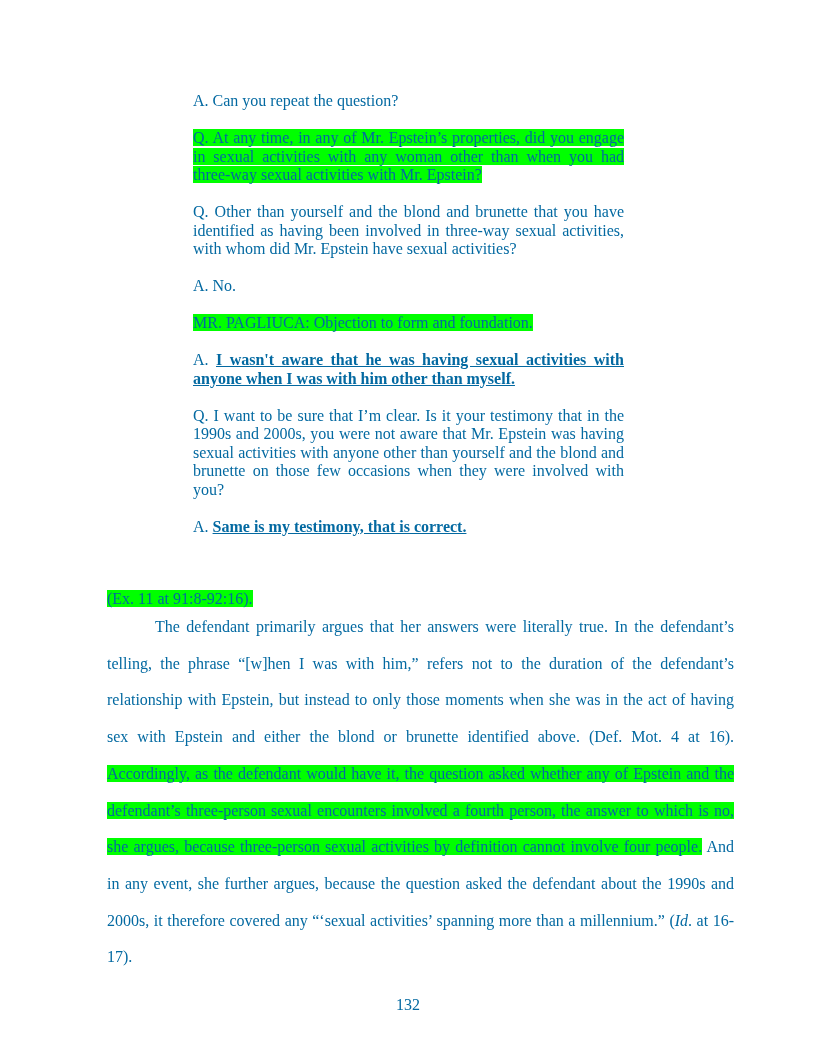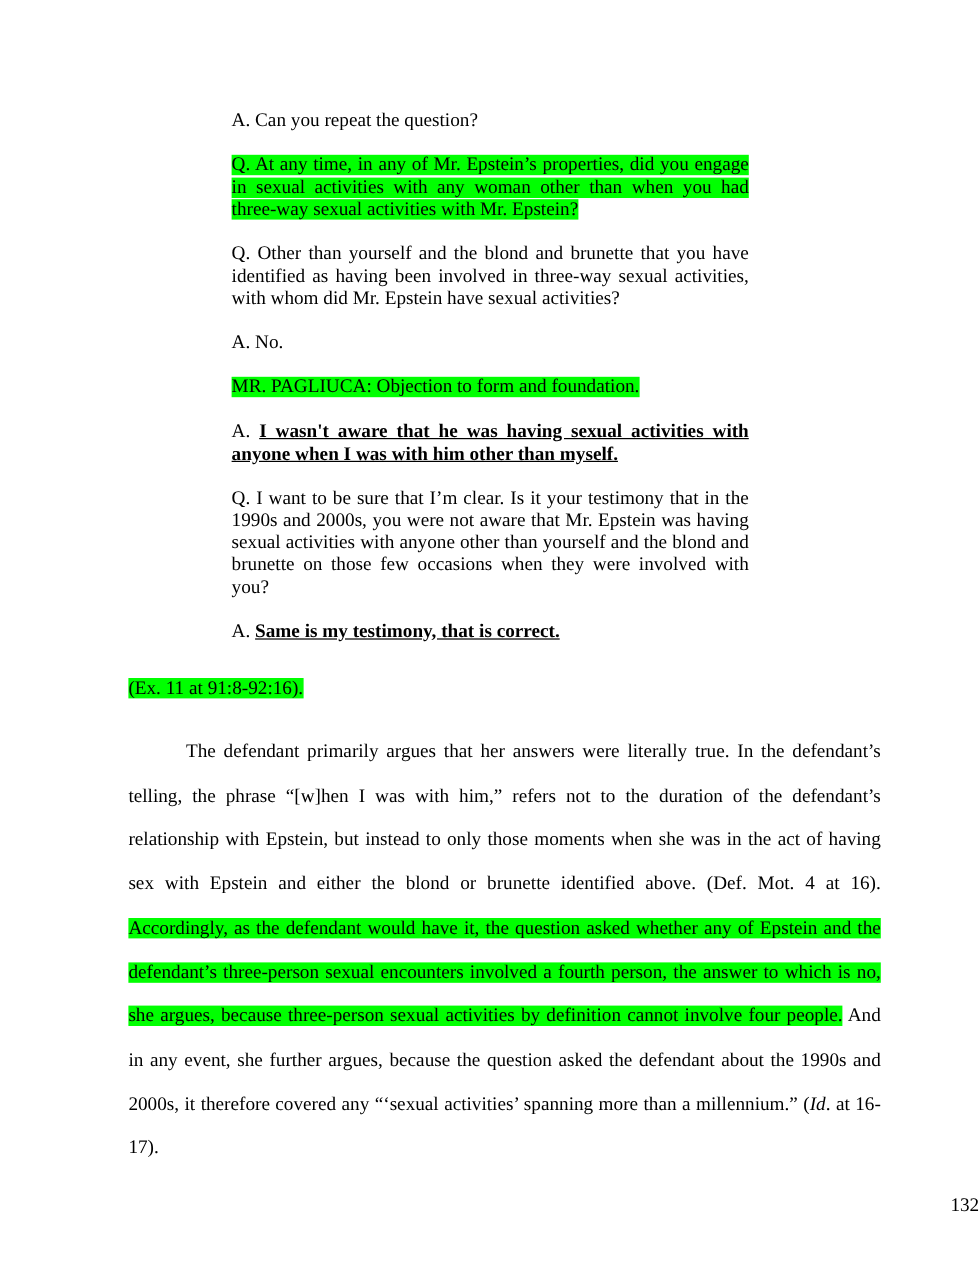--- a/index.html
+++ b/index.html
@@ -4,38 +4,38 @@
 <style>
   html, body { margin:0; padding:0; background:#ffffff; }
   .page {
     position:relative;
     width:816px;
     height:1056px;
     margin:0 auto;
     background:#ffffff;
     font-family:"Liberation Serif", serif;
     font-size:16px;
-    color:#000000;
+    color:#0369a1;
     overflow:hidden;
   }
   .quotes {
     position:absolute;
     left:193px;
     top:92px;
     width:431px;
   }
   .quote {
     margin:0 0 18.5px 0;
     line-height:18.5px;
     text-align:justify;
   }
   .citation-line {
     position:absolute;
     left:95px;
-    top:565px;
+    top:590px;
     margin:0;
     line-height:18.5px;
     padding-left:12px;
   }
   .body-par {
     position:absolute;
     left:95px;
     top:597px;
     width:627px;
     margin:12px;
@@ -44,21 +44,21 @@
     text-indent:48px;
   }
   .hl { background-color:#00ff00; }
   .ul { text-decoration:underline;font-weight:bold; }
   .it { font-style:italic; }
   .page-number {
     position:absolute;
     left:0;
     right:0;
     top:996px;
-    text-align:right;
+    text-align:center;
     line-height:18.5px;
   }
 </style>
 </head>
 <body>
 
 <div class="page">
 
   <div class="quotes">
     <p class="quote"><span>A. Can you repeat the question?</span></p>

